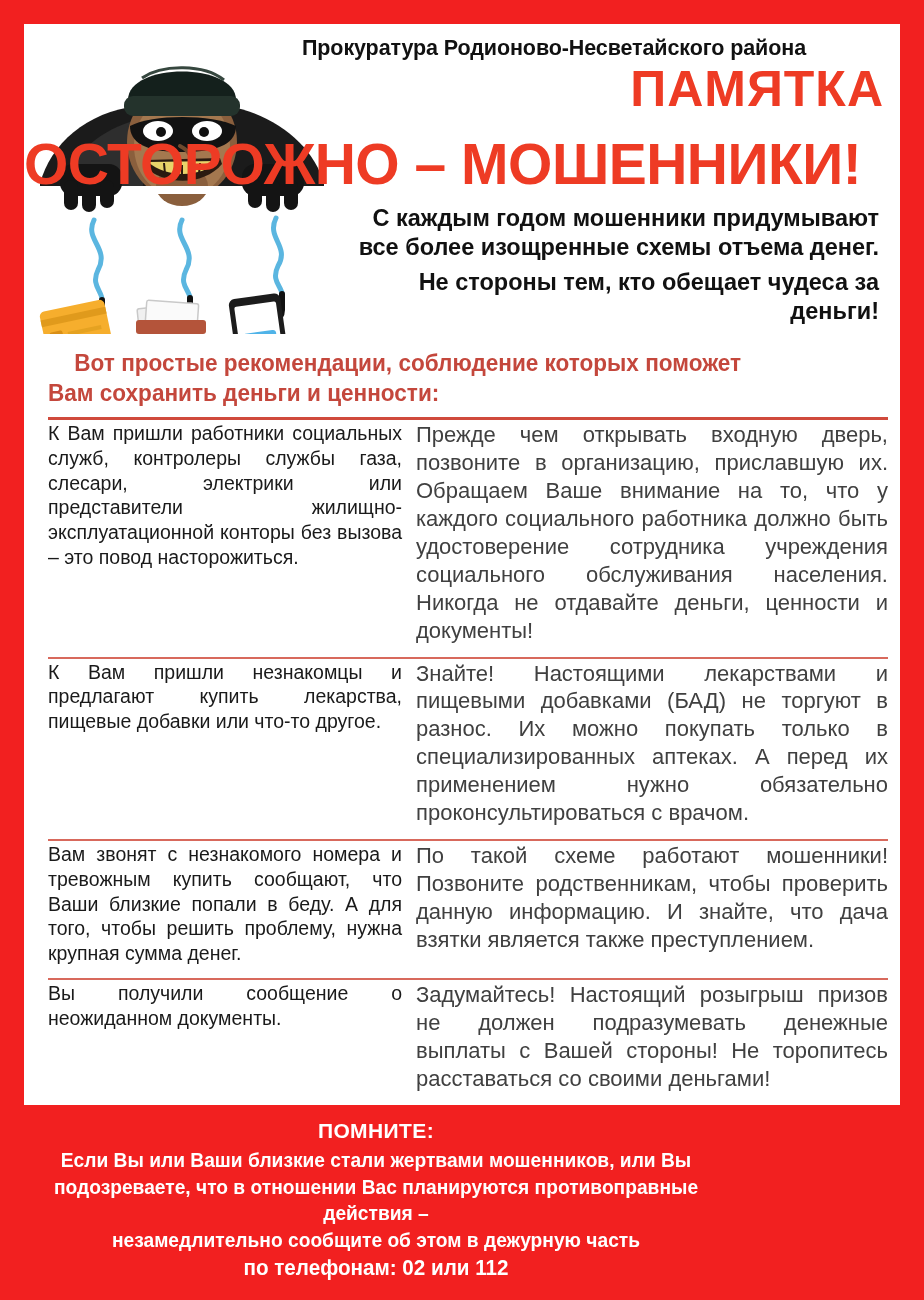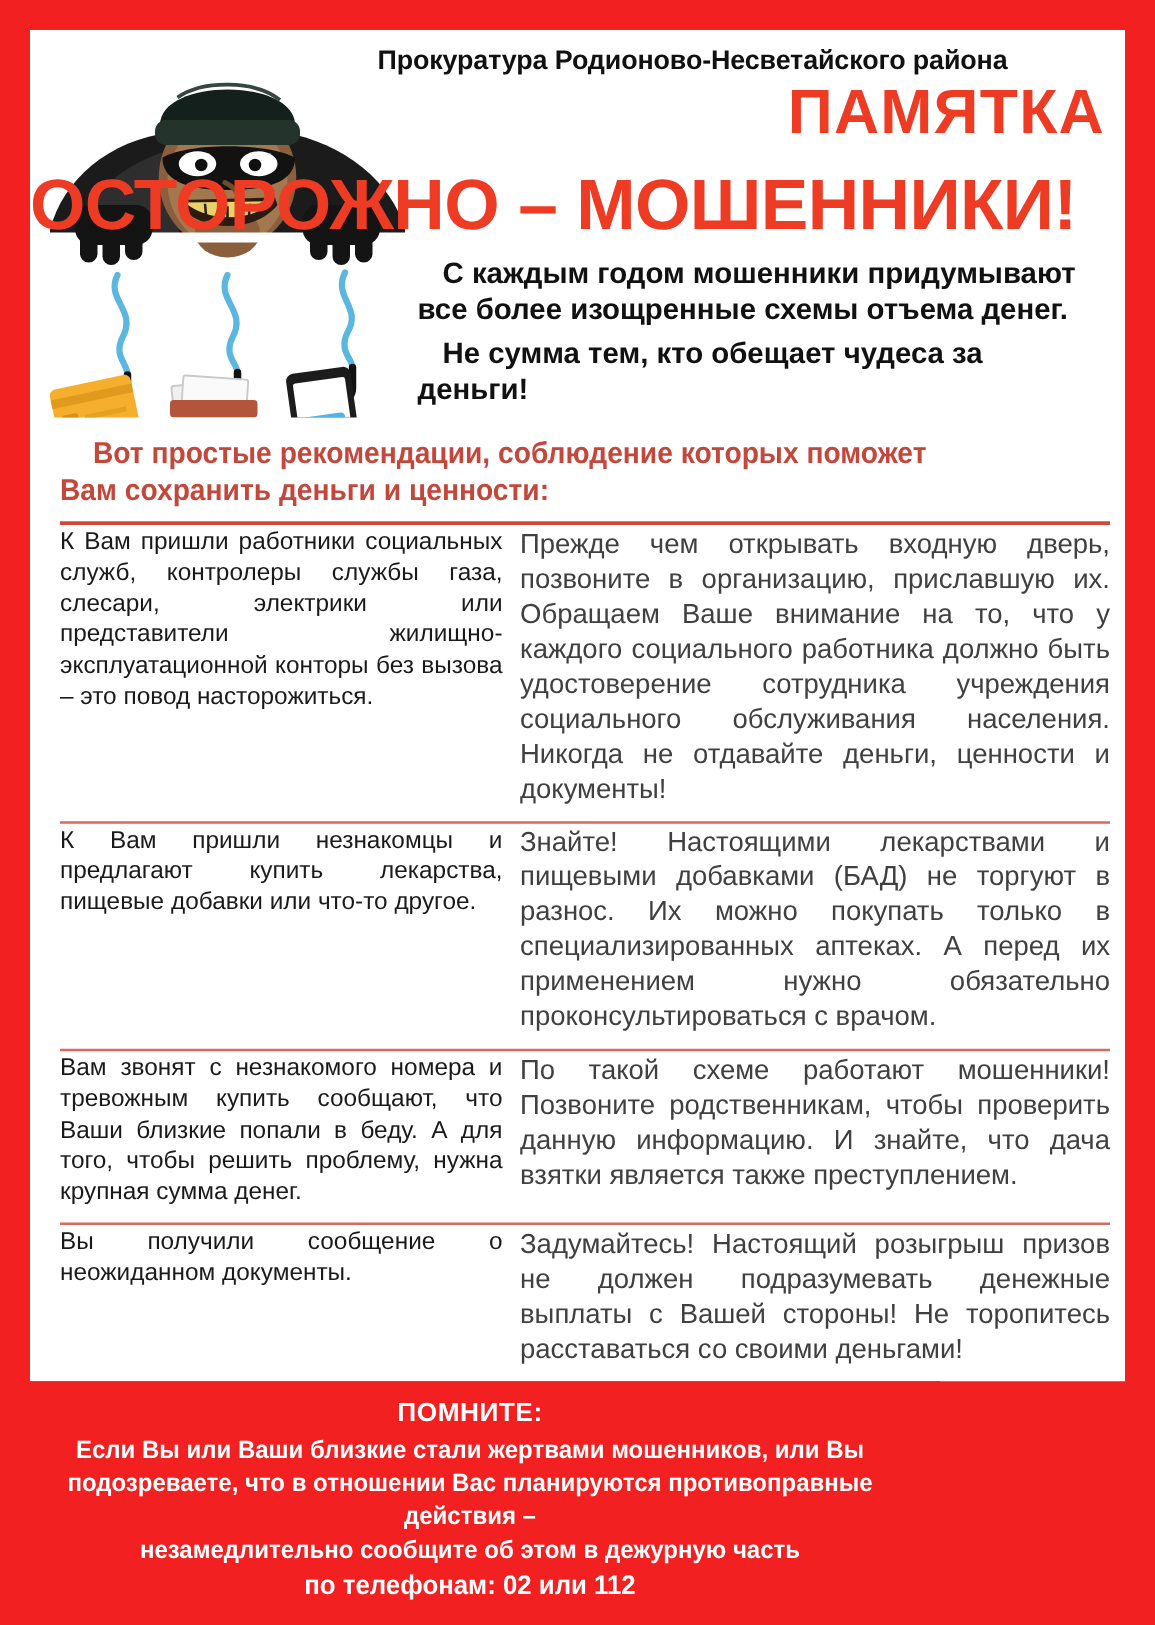--- a/index.html
+++ b/index.html
@@ -75,20 +75,21 @@
 
   .intro {
     position: absolute;
     left: 310px;
     top: 180px;
     width: 545px;
     font-size: 23.5px;
     font-weight: bold;
     color: #111111;
     line-height: 1.24;
+    text-align: right;
   }
   .intro p { text-indent: 20px; }
   .intro p + p { margin-top: 6px; }
 
   .reco-head {
     position: absolute;
     left: 24px;
     top: 324px;
     width: 840px;
     font-size: 24px;
@@ -265,21 +266,21 @@
       </svg>
 
       <div class="org-line">Прокуратура Родионово-Несветайского района</div>
 
       <div class="title-pamyatka">ПАМЯТКА</div>
 
       <div class="title-ostorozhno">ОСТОРОЖНО – МОШЕННИКИ!</div>
 
       <div class="intro">
         <p>С каждым годом мошенники придумывают все более изощренные схемы отъема денег.</p>
-        <p>Не сумма тем, кто обещает чудеса за деньги!</p>
+        <p>Не стороны тем, кто обещает чудеса за деньги!</p>
       </div>
 
       <div class="reco-head">
         <div class="l1">Вот простые рекомендации, соблюдение которых поможет</div>
         <div>Вам сохранить деньги и ценности:</div>
       </div>
     </div>
 
     <div class="table">
 

